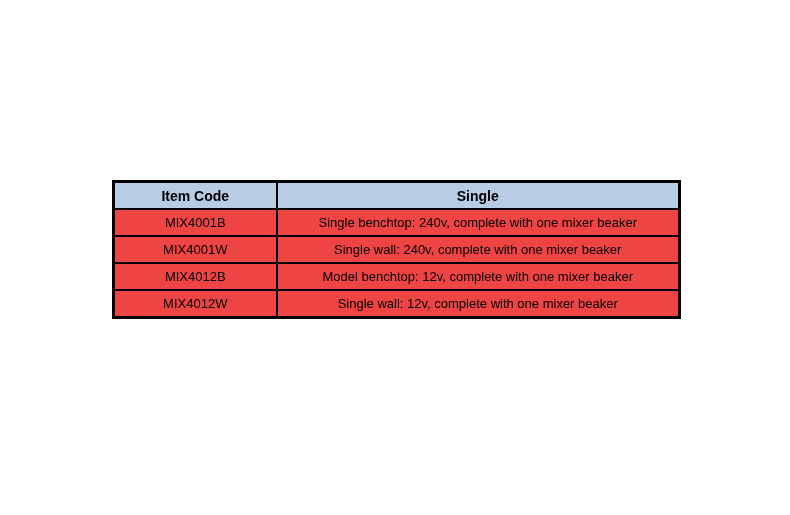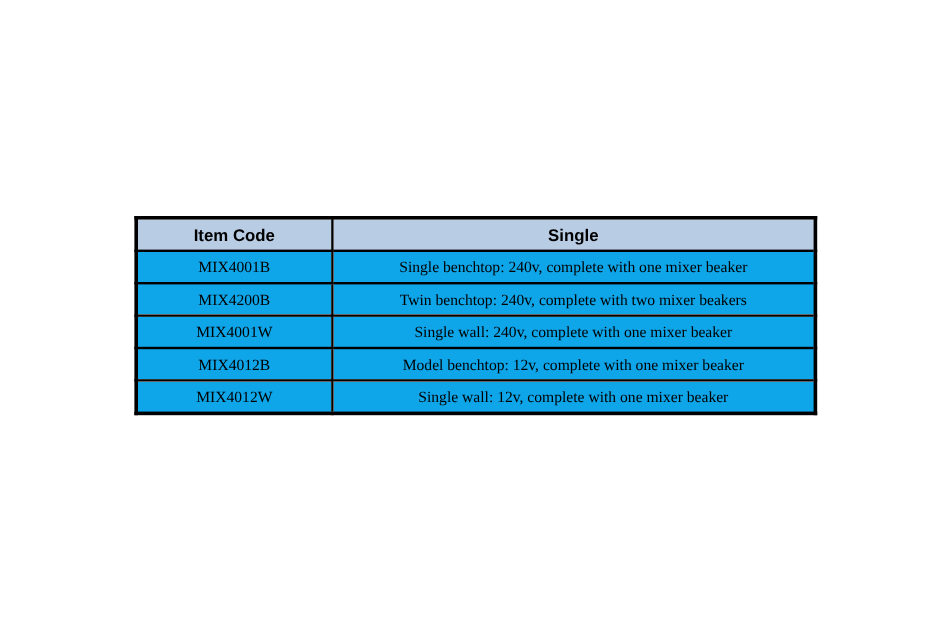--- a/index.html
+++ b/index.html
@@ -38,24 +38,23 @@
     height: 21px;
     white-space: nowrap;
     overflow: hidden;
   }
   table.product-table th {
     background: #b8cce4;
     font-size: 14px;
     font-weight: bold;
   }
   table.product-table td {
-    background: #0ea5e9;
+    background: #ef4444;
     font-size: 13px;
     font-weight: normal;
-    font-family: Liberation Serif, serif;
   }
   col.col-code  { width: 163px; }
   col.col-model { width: 403px; }
 </style>
 </head>
 <body>
 
 <div class="page">
   <div class="table-wrap">
     <table class="product-table">
@@ -68,24 +67,20 @@
           <th>Item Code</th>
           <th>Single</th>
         </tr>
       </thead>
       <tbody>
         <tr>
           <td>MIX4001B</td>
           <td>Single benchtop: 240v, complete with one mixer beaker</td>
         </tr>
         <tr>
-          <td>MIX4200B</td>
-          <td>Twin benchtop: 240v, complete with two mixer beakers</td>
-        </tr>
-        <tr>
           <td>MIX4001W</td>
           <td>Single wall: 240v, complete with one mixer beaker</td>
         </tr>
         <tr>
           <td>MIX4012B</td>
           <td>Model benchtop: 12v, complete with one mixer beaker</td>
         </tr>
         <tr>
           <td>MIX4012W</td>
           <td>Single wall: 12v, complete with one mixer beaker</td>

